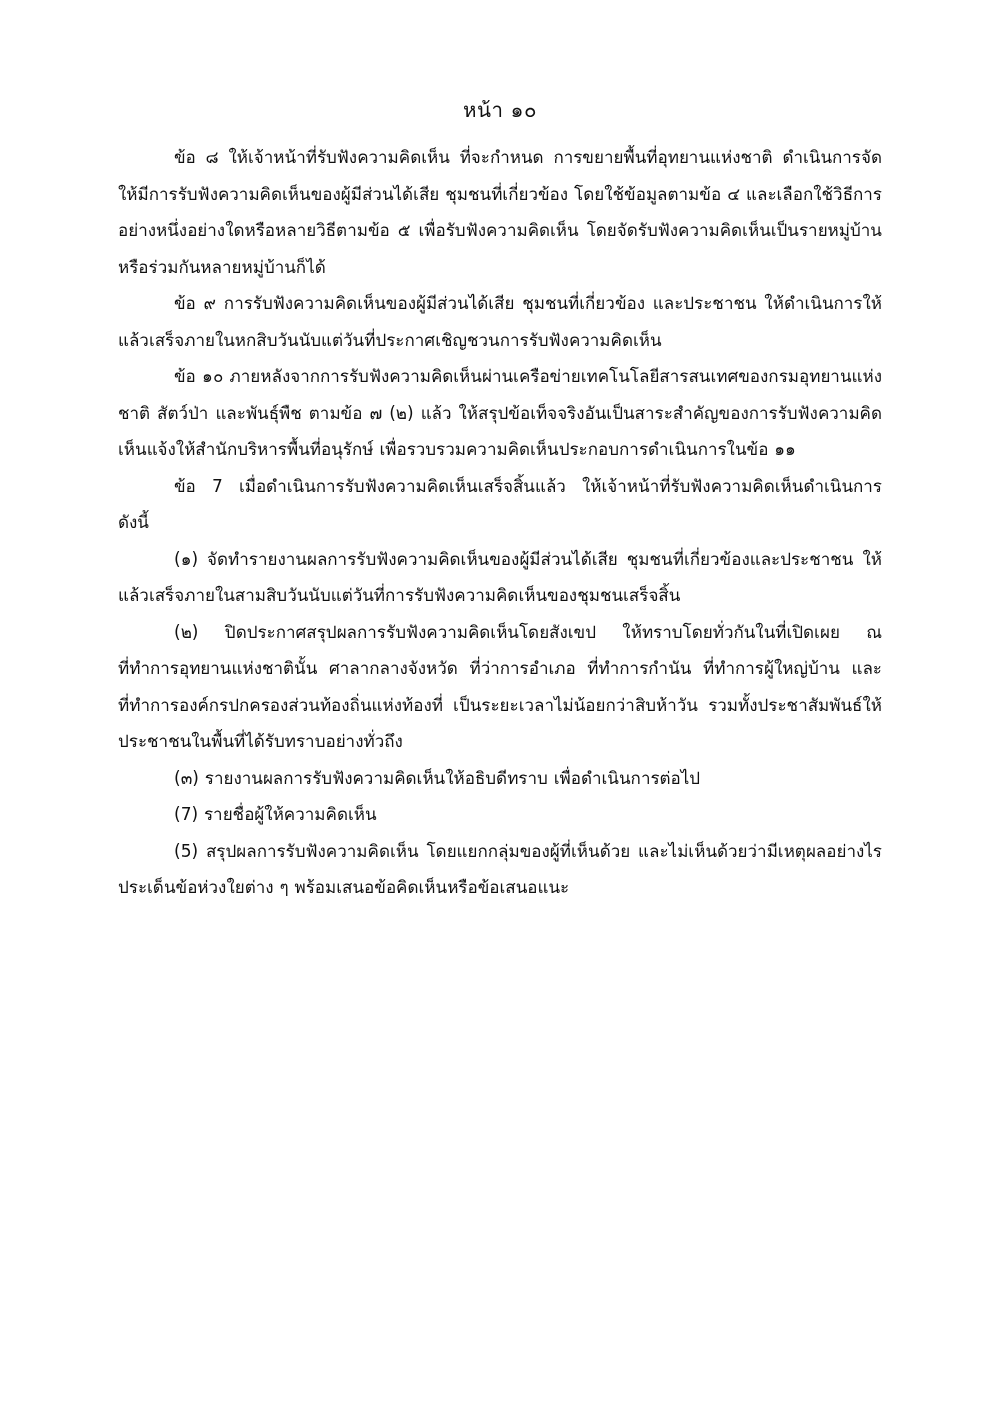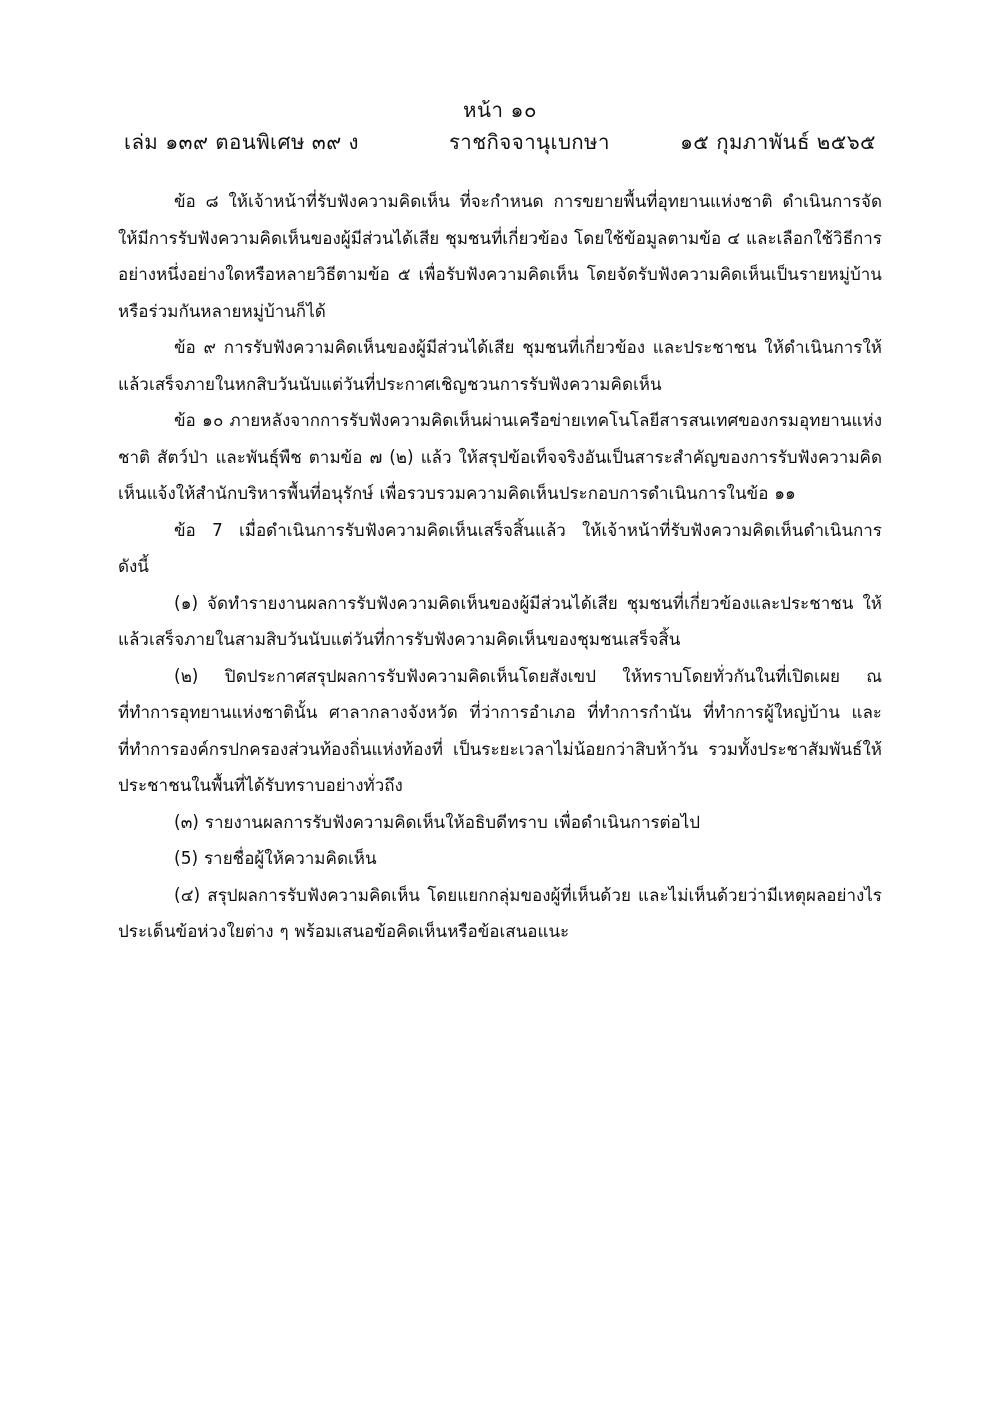--- a/index.html
+++ b/index.html
@@ -18,21 +18,21 @@
   .page {
     position: relative;
     width: 1000px;
     height: 1415px;
     box-sizing: border-box;
     padding: 95px 118px 60px 118px;
   }
   
   .masthead {
     text-align: center;
-    margin-bottom: 2px;
+    margin-bottom: 14px;
   }
   .masthead .page-word {
     font-size: 20.5px;
     line-height: 30px;
     letter-spacing: 0.5px;
   }
   .header-row {
     display: flex;
     align-items: baseline;
     justify-content: space-between;
@@ -71,31 +71,26 @@
 </style>
 </head>
 <body>
 
 <div class="page">
 
   <div class="masthead">
     <div class="page-word">หน้า ๑๐</div>
   </div>
 
-  <div class="header-row">
-    <div class="header-left">เล่ม ๑๓๙ ตอนพิเศษ ๓๙ ง</div>
-    <div class="header-center">ราชกิจจานุเบกษา</div>
-    <div class="header-right">๑๕ กุมภาพันธ์ ๒๕๖๕</div>
-  </div>
 
   <div class="body-text">
     <p class="para">ข้อ ๘  ให้เจ้าหน้าที่รับฟังความคิดเห็น ที่จะกำหนด การขยายพื้นที่อุทยานแห่งชาติ ดำเนินการจัดให้มีการรับฟังความคิดเห็นของผู้มีส่วนได้เสีย ชุมชนที่เกี่ยวข้อง โดยใช้ข้อมูลตามข้อ ๔ และเลือกใช้วิธีการอย่างหนึ่งอย่างใดหรือหลายวิธีตามข้อ ๕ เพื่อรับฟังความคิดเห็น โดยจัดรับฟังความคิดเห็นเป็นรายหมู่บ้านหรือร่วมกันหลายหมู่บ้านก็ได้</p>
     <p class="para">ข้อ ๙  การรับฟังความคิดเห็นของผู้มีส่วนได้เสีย ชุมชนที่เกี่ยวข้อง และประชาชน ให้ดำเนินการให้แล้วเสร็จภายในหกสิบวันนับแต่วันที่ประกาศเชิญชวนการรับฟังความคิดเห็น</p>
     <p class="para">ข้อ ๑๐  ภายหลังจากการรับฟังความคิดเห็นผ่านเครือข่ายเทคโนโลยีสารสนเทศของกรมอุทยานแห่งชาติ สัตว์ป่า และพันธุ์พืช ตามข้อ ๗ (๒) แล้ว ให้สรุปข้อเท็จจริงอันเป็นสาระสำคัญของการรับฟังความคิดเห็นแจ้งให้สำนักบริหารพื้นที่อนุรักษ์ เพื่อรวบรวมความคิดเห็นประกอบการดำเนินการในข้อ ๑๑</p>
     <p class="para">ข้อ 7  เมื่อดำเนินการรับฟังความคิดเห็นเสร็จสิ้นแล้ว  ให้เจ้าหน้าที่รับฟังความคิดเห็นดำเนินการ ดังนี้</p>
     <p class="para">(๑)  จัดทำรายงานผลการรับฟังความคิดเห็นของผู้มีส่วนได้เสีย  ชุมชนที่เกี่ยวข้องและประชาชน  ให้แล้วเสร็จภายในสามสิบวันนับแต่วันที่การรับฟังความคิดเห็นของชุมชนเสร็จสิ้น</p>
     <p class="para">(๒)  ปิดประกาศสรุปผลการรับฟังความคิดเห็นโดยสังเขป  ให้ทราบโดยทั่วกันในที่เปิดเผย ณ ที่ทำการอุทยานแห่งชาตินั้น ศาลากลางจังหวัด ที่ว่าการอำเภอ ที่ทำการกำนัน ที่ทำการผู้ใหญ่บ้าน และที่ทำการองค์กรปกครองส่วนท้องถิ่นแห่งท้องที่  เป็นระยะเวลาไม่น้อยกว่าสิบห้าวัน  รวมทั้งประชาสัมพันธ์ให้ประชาชนในพื้นที่ได้รับทราบอย่างทั่วถึง</p>
     <p class="para">(๓)  รายงานผลการรับฟังความคิดเห็นให้อธิบดีทราบ  เพื่อดำเนินการต่อไป</p>
-    <p class="para">(5)  รายชื่อผู้ให้ความคิดเห็น</p>
-    <p class="para">(๔)  สรุปผลการรับฟังความคิดเห็น  โดยแยกกลุ่มของผู้ที่เห็นด้วย  และไม่เห็นด้วยว่ามีเหตุผลอย่างไร  ประเด็นข้อห่วงใยต่าง ๆ  พร้อมเสนอข้อคิดเห็นหรือข้อเสนอแนะ</p>
+    <p class="para">(7)  รายชื่อผู้ให้ความคิดเห็น</p>
+    <p class="para">(5)  สรุปผลการรับฟังความคิดเห็น  โดยแยกกลุ่มของผู้ที่เห็นด้วย  และไม่เห็นด้วยว่ามีเหตุผลอย่างไร  ประเด็นข้อห่วงใยต่าง ๆ  พร้อมเสนอข้อคิดเห็นหรือข้อเสนอแนะ</p>
   </div>
 
 </div>
 
 </body></html>

